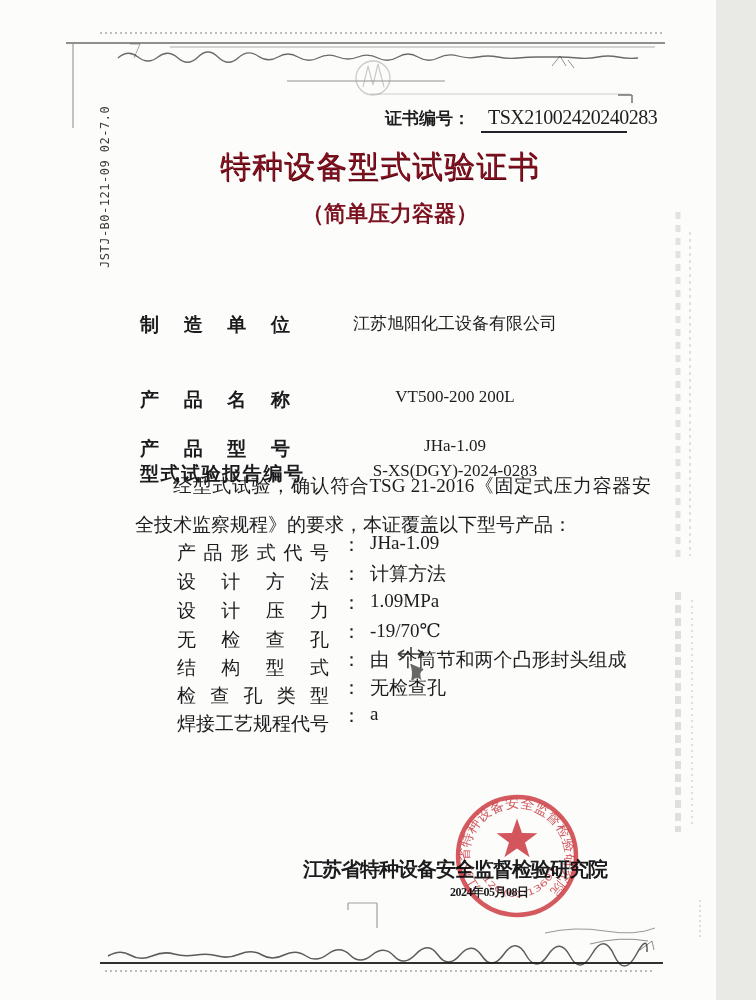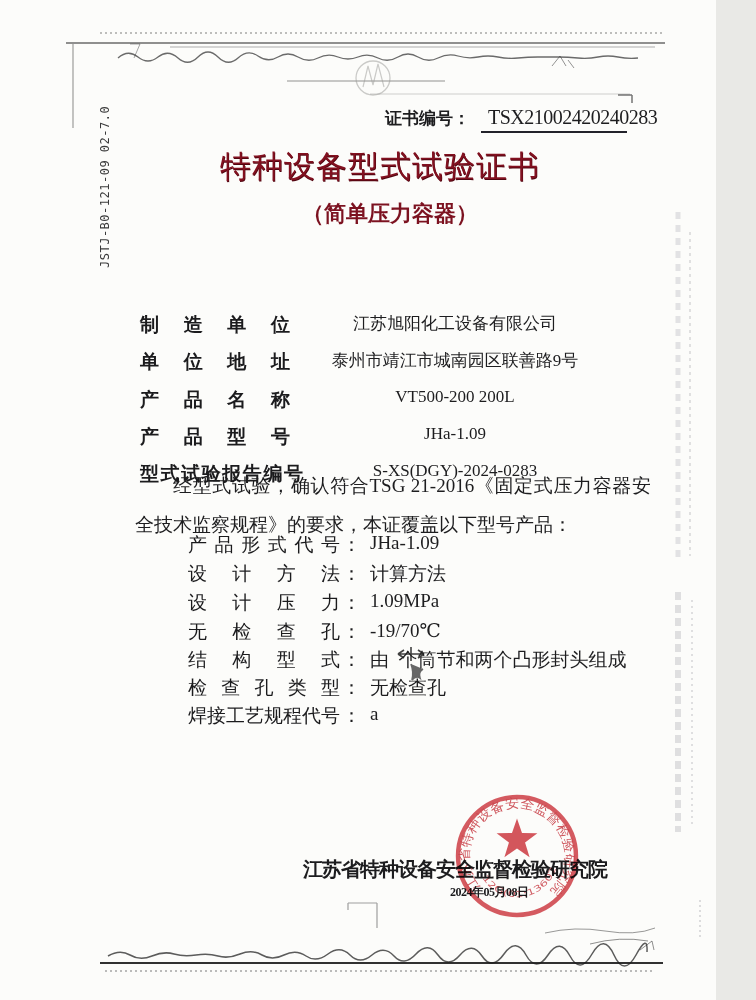--- a/index.html
+++ b/index.html
@@ -16,22 +16,22 @@
   
   .frow{left:0;width:756px;height:26px;font-size:19px;margin-top:40px;}
   .flabel{position:absolute;left:140px;display:inline-block;text-align:justify;text-align-last:justify;
           font-weight:600;color:#1b1b1d;}
   .w150{width:150px;} .w163{width:163px;}
   .fvalue{position:absolute;left:310px;width:290px;text-align:center;font-size:17px;white-space:pre;}
   
   .bodytext{left:135px;top:466px;width:516px;font-size:19px;line-height:39px;text-indent:2em;text-align:justify;}
   
   .srow{left:0;width:756px;height:26px;font-size:19px;}
-  .slabel{position:absolute;left:188px;width:152px;display:inline-block;text-align:justify;
-          text-align-last:justify;color:#1b1b1d;}
+  .slabel{position:absolute;left:177px;width:152px;display:inline-block;text-align:justify;
+          text-align-last:justify;color:#1b1b1d;margin-top:8px;}
   .scolon{position:absolute;left:342px;}
   .sval{position:absolute;left:370px;white-space:pre;}
   
   .sidecode{left:98px;top:268px;width:170px;font-family:"DejaVu Sans Mono",monospace;font-size:12px;
             letter-spacing:0.5px;color:#3a3a3a;transform:rotate(-90deg);transform-origin:0 0;}
   
   .issuer{left:303px;top:856px;font-size:20px;font-weight:600;letter-spacing:-1px;color:#1c1c1e;}
   .date{left:450px;top:884px;font-size:12px;font-weight:600;letter-spacing:-0.5px;color:#1c1c1e;}
   .stamp{left:450px;top:789px;width:134px;height:134px;mix-blend-mode:multiply;opacity:.92;}
   .layer1{z-index:1;} .layer2{z-index:2;} .layer3{z-index:3;} .layer4{z-index:4;}
@@ -83,29 +83,25 @@
   <span class="abs certno-value layer2">TSX21002420240283</span>
   <div class="abs certno-line layer2"></div>
 
   <div class="abs title layer2">特种设备型式试验证书</div>
   <div class="abs subtitle layer2">（简单压力容器）</div>
 
   <div class="abs frow layer2" style="top:272px">
     <span class="flabel w150">制造单位</span>
     <span class="fvalue">江苏旭阳化工设备有限公司</span>
   </div>
-  <div class="abs frow layer2" style="top:309px">
-    <span class="flabel w150">单位地址</span>
-    <span class="fvalue">泰州市靖江市城南园区联善路9号</span>
-  </div>
   <div class="abs frow layer2" style="top:347px">
     <span class="flabel w150">产品名称</span>
     <span class="fvalue">VT500-200 200L</span>
   </div>
-  <div class="abs frow layer2" style="top:384px">
+  <div class="abs frow layer2" style="top:396px">
     <span class="flabel w150">产品型号</span>
     <span class="fvalue">JHa-1.09</span>
   </div>
   <div class="abs frow layer2" style="top:421px">
     <span class="flabel w163">型式试验报告编号</span>
     <span class="fvalue">S-XS(DGY)-2024-0283</span>
   </div>
 
   <div class="abs bodytext layer2">经型式试验，确认符合TSG 21-2016《固定式压力容器安全技术监察规程》的要求，本证覆盖以下型号产品：</div>
 

